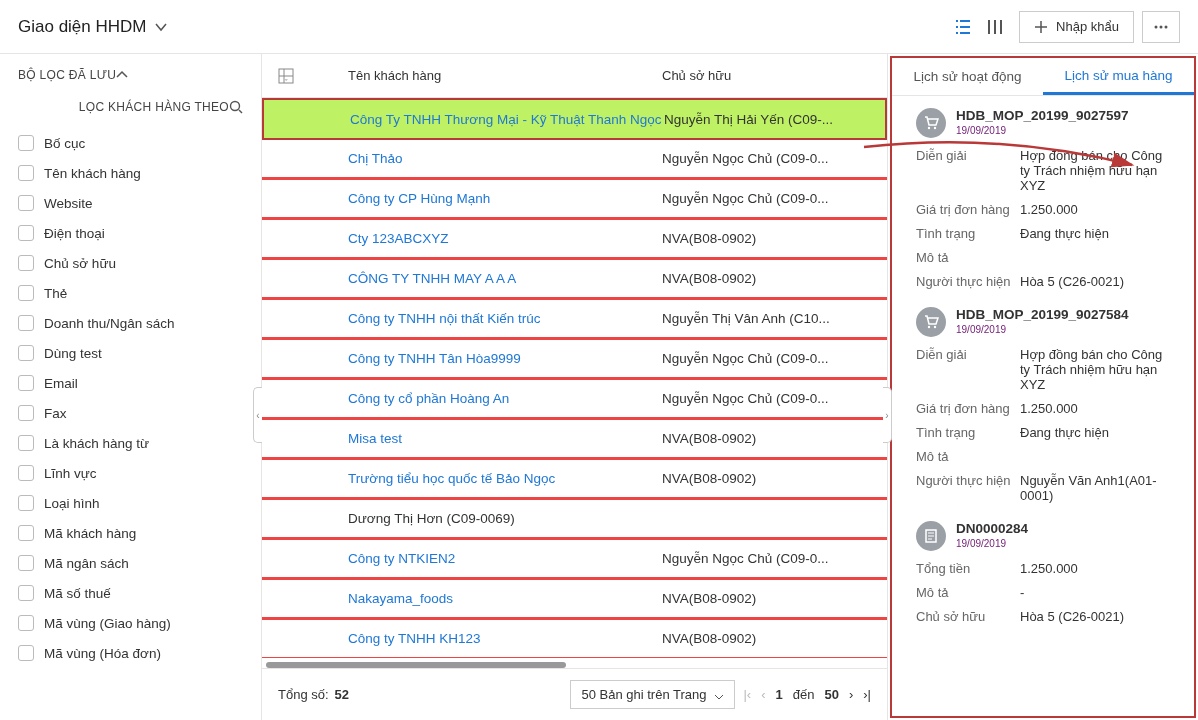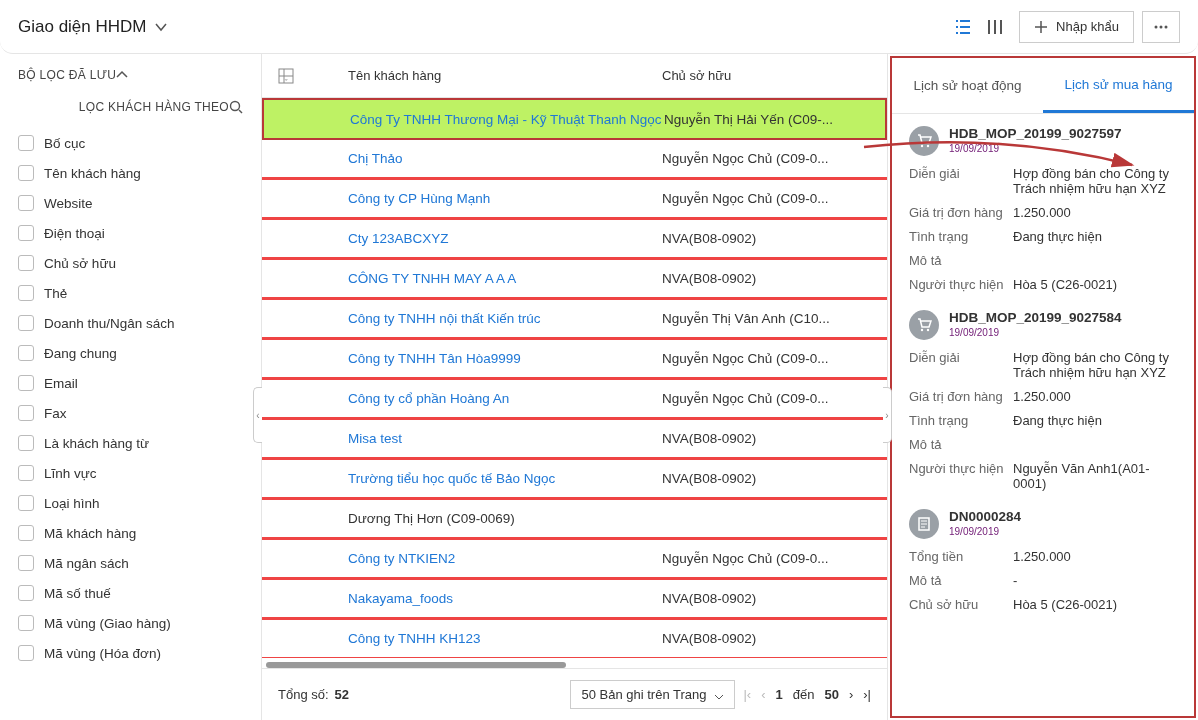--- a/index.html
+++ b/index.html
@@ -1,18 +1,18 @@
 <!DOCTYPE html>
 <html><head>
 <meta charset="utf-8">
 <style>
 * { box-sizing: border-box; margin: 0; padding: 0; font-family: Arial, Helvetica, sans-serif; }
 body { background: #fff; color: #333; font-size: 13px; width: 1198px; height: 720px; overflow: hidden; }
 
-.topbar { height: 54px; display: flex; align-items: center; padding: 0 18px; border-bottom: 1px solid #e5e5e5; border-radius: 13px; }
+.topbar { height: 54px; display: flex; align-items: center; padding: 0 18px; border-bottom: 1px solid #e5e5e5; }
 .topbar .title { font-size: 17px; color: #222; font-weight: 500; display: flex; align-items: center; gap: 8px; }
 .topbar .title svg { width: 12px; height: 12px; }
 .topbar .spacer { flex: 1; }
 .topbar .iconbtn { width: 32px; height: 32px; display: flex; align-items: center; justify-content: center; cursor: pointer; color: #555; }
 .topbar .iconbtn.active svg { stroke: #2078d6; }
 .topbar .btn { height: 32px; border: 1px solid #ccc; background: #fff; padding: 0 14px; display: flex; align-items: center; gap: 8px; cursor: pointer; font-size: 13px; color: #333; margin-left: 8px; }
 
 .main { display: flex; height: calc(100% - 54px); }
 
 .sidebar { width: 262px; border-right: 1px solid #e5e5e5; overflow-y: auto; padding: 14px 0; }
@@ -44,24 +44,24 @@
 .grid-foot .total { display:flex; gap:6px; }
 .grid-foot .spacer { flex:1; }
 .grid-foot .pagesize { border: 1px solid #ccc; padding: 6px 10px; display:flex; align-items:flex-end; gap:8px; cursor:pointer; }
 .grid-foot .pager { display:flex; align-items:center; gap:10px; color:#333; }
 .grid-foot .pager span.dis { color:#bbb; }
 
 .grab { position: absolute; left: -9px; top: 50%; width: 9px; height: 56px; border: 1px solid #ccc; border-right: none; background: #fff; border-radius: 5px 0 0 5px; display:flex; align-items:center; justify-content:center; font-size:10px; color:#888; cursor:pointer; z-index:3; }
 .grabR { left: auto; right: -1px; border: 1px solid #ccc; border-left: none; border-radius: 0 5px 5px 0; }
 
 .detail { width: 306px; display: flex; flex-direction: column; border: 2px solid #b93838; margin: 2px; }
-.tabs { display: flex; height: 56px; border-bottom: 1px solid #e5e5e5; }
+.tabs { display: flex; height: 38px; border-bottom: 1px solid #e5e5e5; }
 .tabs .tab { flex: 1; display:flex; align-items:center; justify-content:center; font-size: 13.5px; color: #555; cursor:pointer; }
 .tabs .tab.active { color: #2078d6; border-bottom: 3px solid #2078d6; }
-.detail-body { flex: 1; overflow-y: auto; padding: 12px 17px; }
+.detail-body { flex: 1; overflow-y: auto; padding: 12px 24px; }
 .rec { margin-bottom: 18px; }
 .rec-head { display:flex; gap:10px; margin-bottom: 10px; }
 .rec-head .iconc { width: 30px; height: 30px; border-radius: 50%; background: #9aa0a6; display:flex; align-items:center; justify-content:center; color:#fff; }
 .rec-head .t1 { font-size: 13.5px; font-weight: 600; color: #333; }
 .rec-head .t2 { font-size: 10px; color: #701a75; margin-top: 2px; }
 .rec-kv { display:flex; margin: 9px 0; font-size: 13px; }
 .rec-kv .k { width: 104px; color: #666; }
 .rec-kv .v { flex: 1; color: #333; }
 
 .arrow-red { position: absolute; left: 600px; top: 83px; color: #b93838; pointer-events:none; z-index:5; }
@@ -145,21 +145,21 @@
           <div class="filter-item">
             <div class="chk"></div>
             <span>Thẻ</span>
           </div>
           <div class="filter-item">
             <div class="chk"></div>
             <span>Doanh thu/Ngân sách</span>
           </div>
           <div class="filter-item">
             <div class="chk"></div>
-            <span>Đang chung</span>
+            <span>Dùng test</span>
           </div>
           <div class="filter-item">
             <div class="chk"></div>
             <span>Email</span>
           </div>
           <div class="filter-item">
             <div class="chk"></div>
             <span>Fax</span>
           </div>
           <div class="filter-item">

